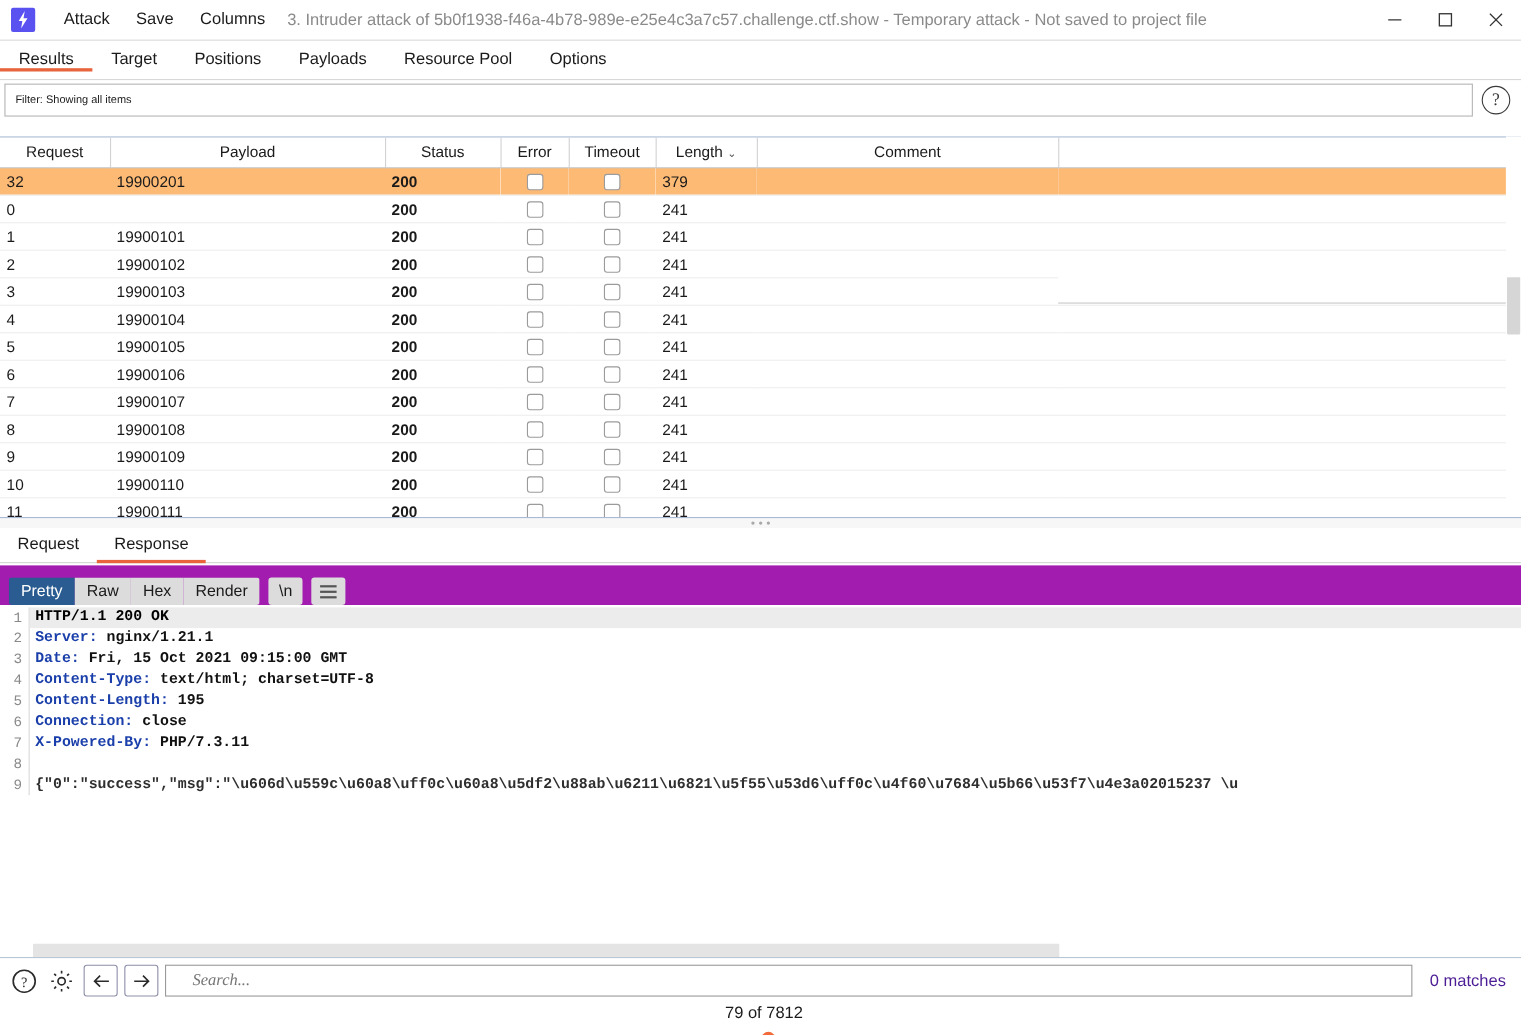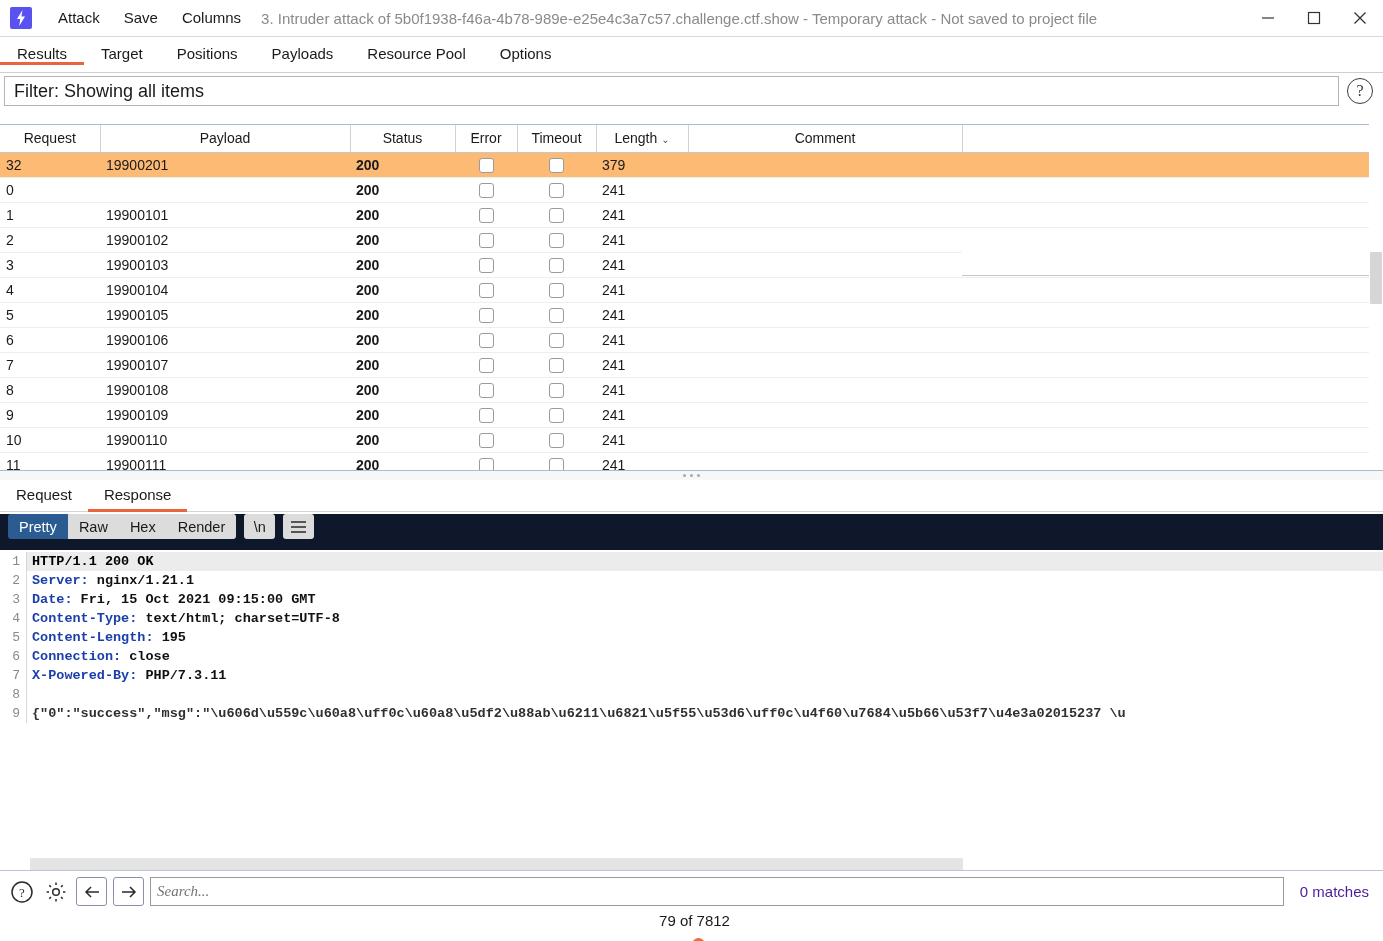--- a/index.html
+++ b/index.html
@@ -52,21 +52,21 @@
   .tab.active { border-bottom-color: #e8643c; }
 
   
   .filterrow {
     height: 36px; display: flex; align-items: center; padding: 0 4px;
     background: #ffffff;
   }
   .filterbox {
     flex: 1 1 auto; height: 30px; border: 1px solid #b4b4b4;
     background: #fff; display: flex; align-items: center;
-    padding: 0 9px; font-size: 18px; color: #1a1a1a; cursor: default;
+    padding: 0 9px; font-size: 10px; color: #1a1a1a; cursor: default;
   }
   .help-circle {
     width: 26px; height: 26px; border-radius: 50%;
     border: 1.6px solid #3a3a3a; color: #3a3a3a;
     font-size: 16px; display: flex; align-items: center; justify-content: center;
     margin: 0 6px 0 8px; flex: none; cursor: default; font-family: "Liberation Serif", serif;
   }
 
   
   .table-wrap {
@@ -131,22 +131,22 @@
   .msgtab {
     font-size: 15px; color: #1a1a1a; padding: 0 16px;
     display: flex; align-items: center; cursor: default;
     border-bottom: 3px solid transparent; margin-bottom: -1px;
   }
   .msgtab.active { border-bottom-color: #e8643c; }
 
   
   .viewbar {
     position: absolute; left: 0; top: 514px; width: 1383px; height: 36px;
-    display: flex; align-items: flex-start; padding-left: 8px; gap: 8px;
-    background: #0f172a;
+    display: flex; align-items: flex-end; padding-left: 8px; gap: 8px;
+    background: #a21caf;
   }
   .segment { display: flex; height: 25px; border-radius: 3px; overflow: hidden; }
   .seg {
     font-size: 14.5px; color: #1a1a1a; background: #dcdcdc;
     padding: 0 11px; display: flex; align-items: center; cursor: default;
   }
   .seg.active { background: #2a5c91; color: #ffffff; }
   .segbtn {
     height: 25px; min-width: 31px; background: #dcdcdc; border-radius: 3px;
     display: flex; align-items: center; justify-content: center;
@@ -193,21 +193,21 @@
     width: 28px; height: 28px; display: flex; align-items: center; justify-content: center;
     cursor: default; flex: none;
   }
   .nav-btn {
     width: 31px; height: 29px; border: 1px solid #8d8fa8; border-radius: 3px;
     display: flex; align-items: center; justify-content: center;
     background: #fff; cursor: default; flex: none;
   }
   .searchbox {
     flex: 1 1 auto; height: 29px; border: 1px solid #9a9a9a; background: #fff;
-    display: flex; align-items: center; padding: 0 6px;
+    display: flex; align-items: center; padding: 0 24px;
   }
   .searchbox input {
     border: none; outline: none; width: 100%;
     font-family: "Liberation Serif", serif; font-style: italic;
     font-size: 15px; color: #6b6b6b; background: transparent;
   }
   .matches {
     font-size: 15px; color: #4c1d95; white-space: nowrap;
     padding: 0 6px 0 10px; cursor: default;
   }

